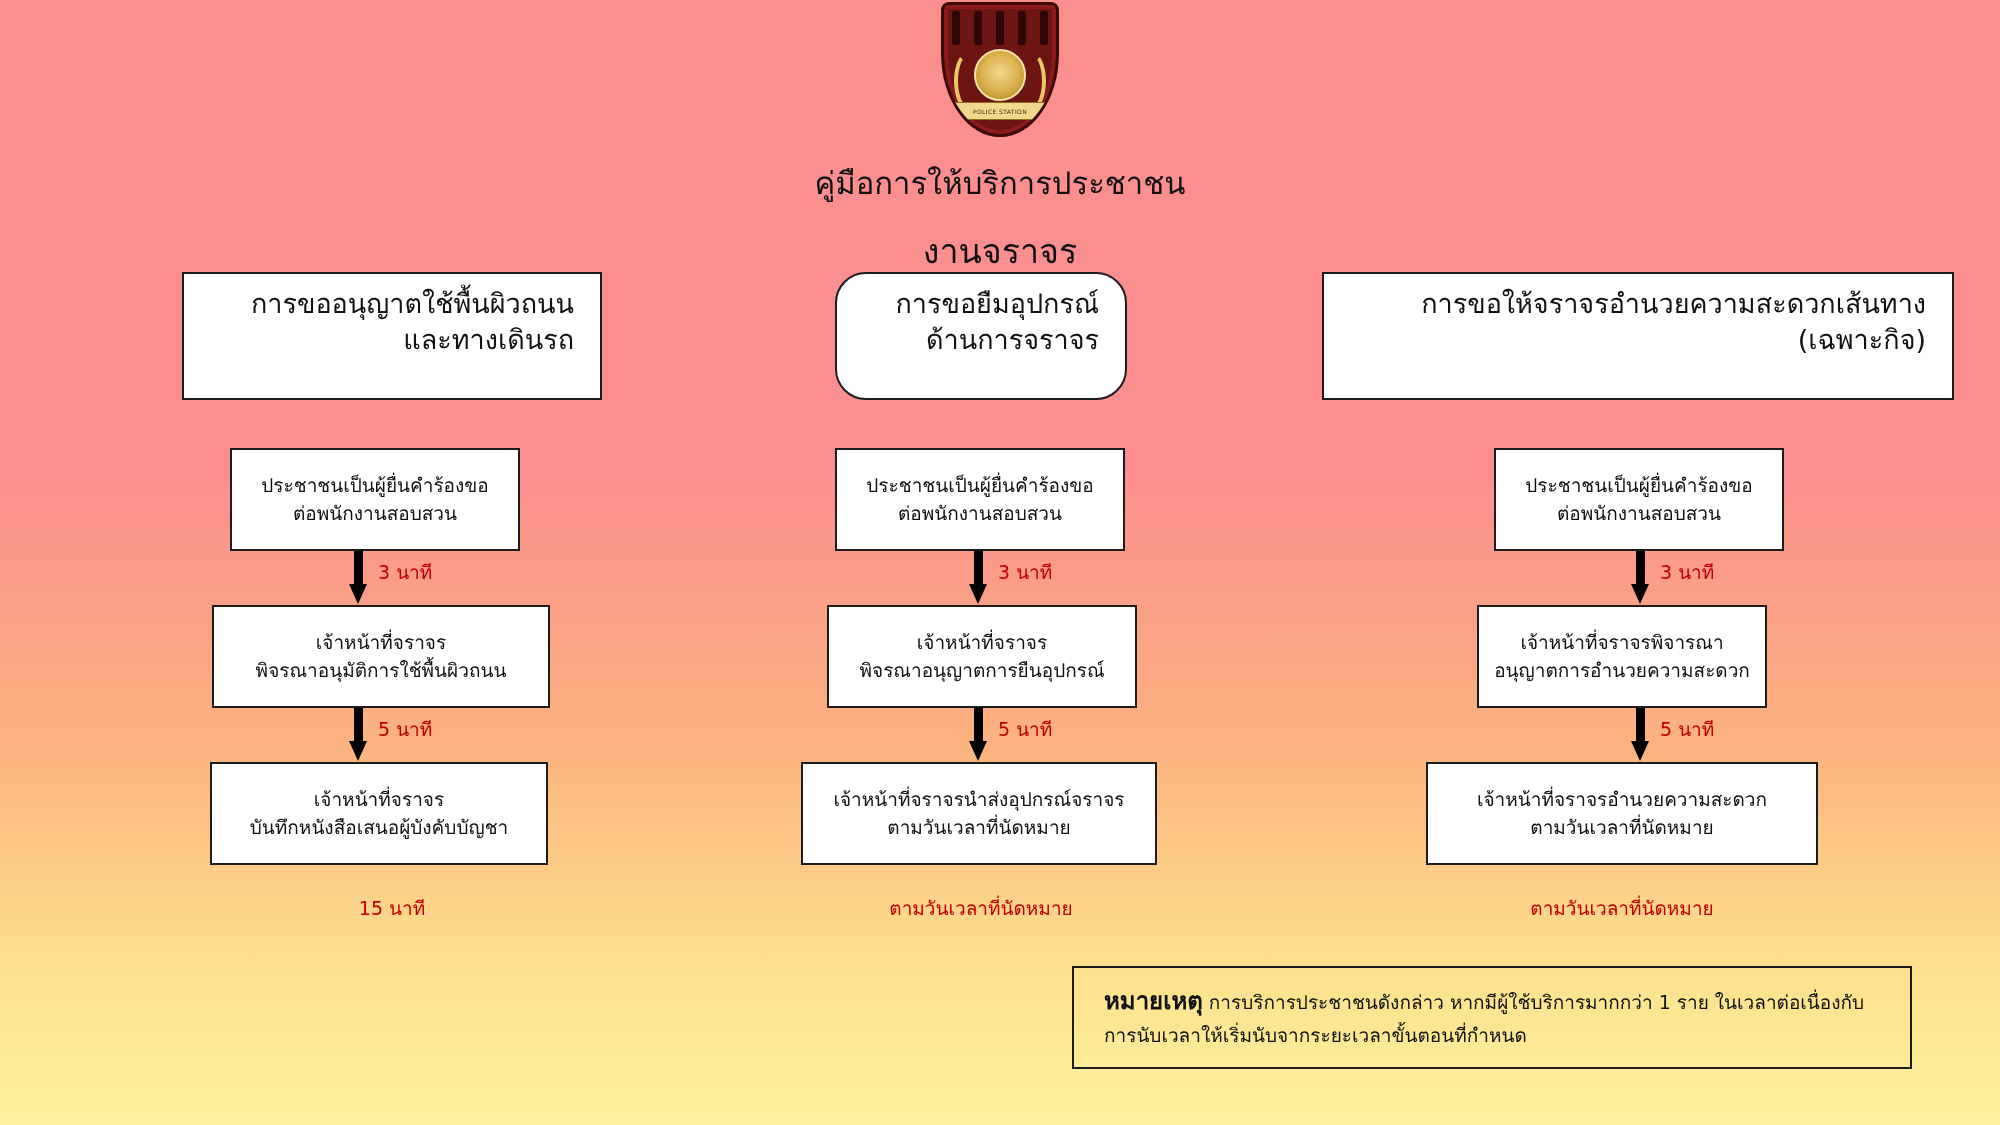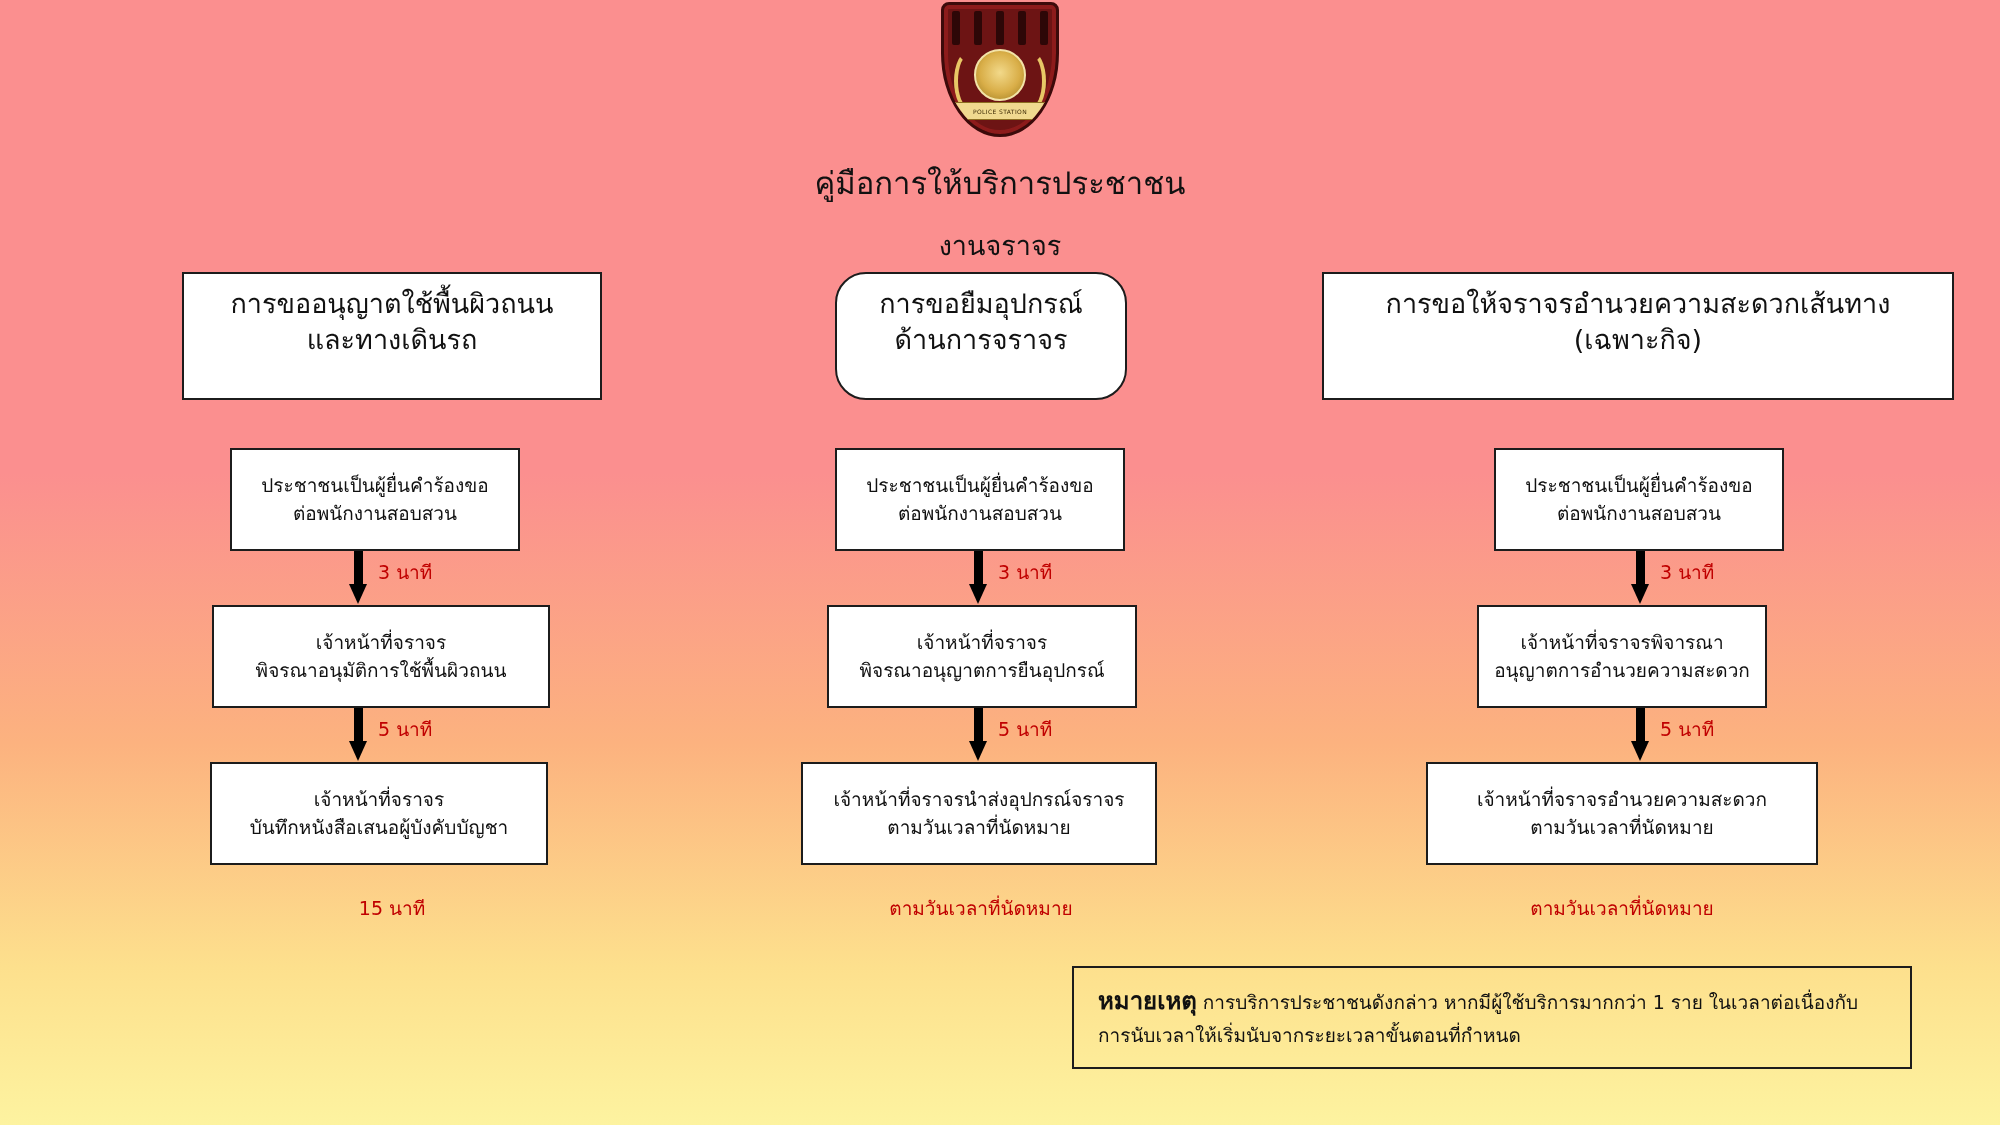--- a/index.html
+++ b/index.html
@@ -105,38 +105,38 @@
     left: 0; right: 0;
     text-align: center;
     font-size: 31px;
     color: #111;
   }
   .doc-subtitle {
     position: absolute;
     top: 224px;
     left: 0; right: 0;
     text-align: center;
-    font-size: 27px;
+    font-size: 34px;
     color: #111;
   }
 
   
   .col {
     position: absolute;
     top: 272px;
   }
   .col-1 { left: 182px;  width: 420px; }
   .col-2 { left: 835px;  width: 292px; }
   .col-3 { left: 1322px; width: 632px; }
 
   .head-box {
     background: #fff;
     border: 2px solid #1c1c1c;
-    text-align: center;
-    padding: 12px 3px;
+    text-align: right;
+    padding: 12px 26px;
     font-size: 27px;
     line-height: 1.34;
     color: #111;
     box-sizing: border-box;
   }
   .col-1 .head-box { height: 128px; }
   .col-2 .head-box { height: 128px; border-radius: 31px; }
   .col-3 .head-box { height: 128px; }
 
   .step-box {
@@ -219,21 +219,21 @@
   .col-3 .total-label { margin-left: 104px; width: 392px; }
 
   
   .note-box {
     position: absolute;
     left: 1072px;
     top: 966px;
     width: 840px;
     border: 2px solid #1c1c1c;
     background: transparent;
-    padding: 14px 18px 16px 24px;
+    padding: 14px 18px 16px 30px;
     box-sizing: border-box;
     font-size: 19px;
     line-height: 1.6;
     color: #111;
   }
   .note-box .note-label {
     font-size: 24px;
     font-weight: bold;
   }
 </style>

